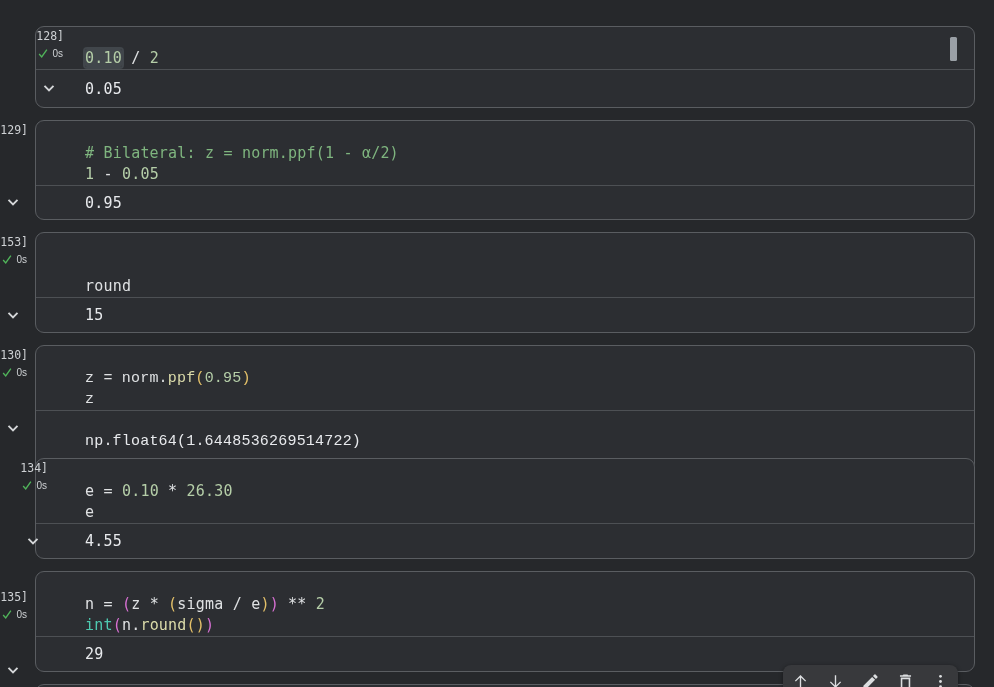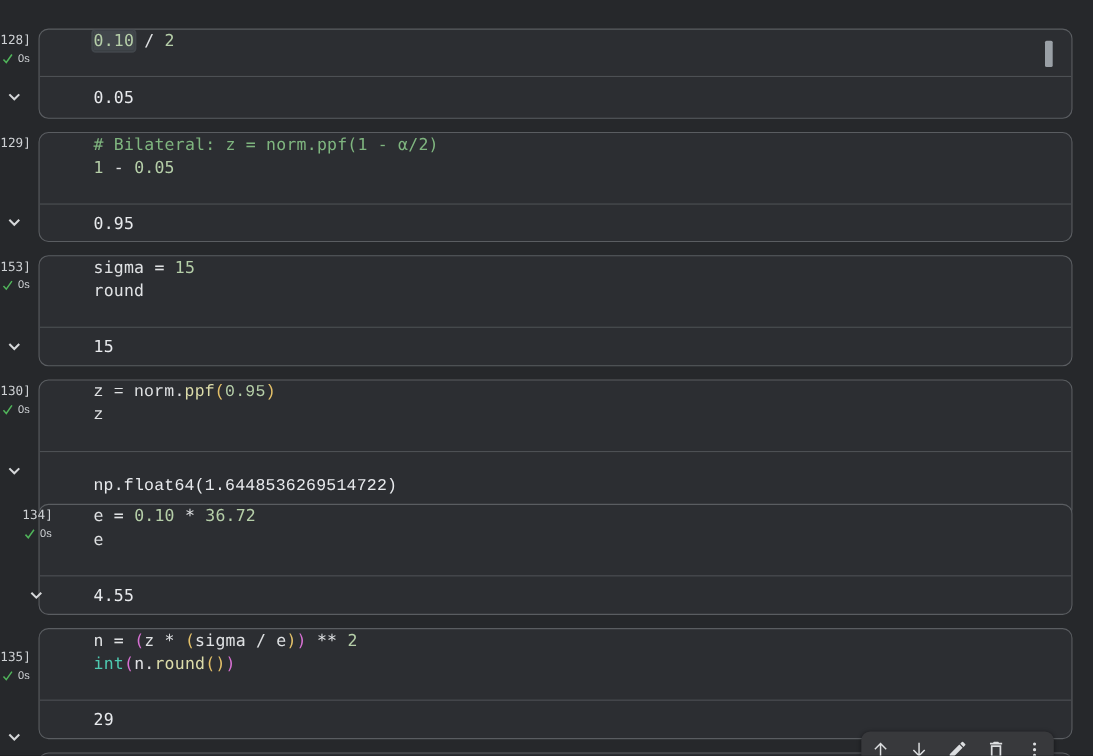--- a/index.html
+++ b/index.html
@@ -7,21 +7,21 @@
     position:relative;width:994px;height:687px;overflow:hidden;
     background:#26282b;
     font-family:"DejaVu Sans Mono","Liberation Mono",monospace;
   }
   .cell{
     position:absolute;left:35px;width:940px;
     background:#2c2e32;border:1px solid #5a5d61;border-radius:9px;
     box-sizing:border-box;overflow:hidden;
   }
   .code-area{
-    display:flex;flex-direction:column;justify-content:flex-start;
+    display:flex;flex-direction:column;justify-content:flex-end;
     padding-left:49px;box-sizing:border-box;
   }
   .code-line{
     white-space:pre;font-size:15px;line-height:21px;letter-spacing:.2px;
     color:#dfe1e3;
   }
   .output-area{
     border-top:1px solid #4d5054;display:flex;align-items:center;
     padding-left:49px;box-sizing:border-box;flex:1;
   }
@@ -71,21 +71,21 @@
   <div id="cells">
       <div class="cell" style="top: 26px; height: 82px; display: flex; flex-direction: column;">
         <div class="code-area" style="height: 42px;">
           <div class="code-line"><span class="tok tok-num-sel">0.10</span><span class="tok tok-plain"> / </span><span class="tok tok-num">2</span></div>
         </div>
         <div class="output-area">
           <div class="output-text">0.05</div>
         </div>
         <div class="scroll-thumb"></div>
       </div>
-      <div class="gutter" style="top: 26px; height: 82px;">
+      <div class="gutter" style="top: 26px; height: 82px; margin-left: 36px;">
         <div class="exec-label">128]</div>
         <div class="exec-timer">
           <svg viewBox="0 0 14 14" width="12" height="12">
             <path d="M2.5 8.2l3 3.3L11.5 3" fill="none" stroke="#50b45a" stroke-width="1.6"></path>
           </svg>
           <span>0s</span>
         </div>
         <div class="chevron-btn" style="top: 53px;"><svg viewBox="0 0 18 18" width="18" height="18">
             <path d="M4.5 6.8 9 11.3l4.5-4.5" fill="none" stroke="#d5d7d9" stroke-width="1.9"></path>
           </svg></div>
@@ -100,21 +100,20 @@
         </div>
       </div>
       <div class="gutter" style="top: 120px; height: 100px;">
         <div class="exec-label">129]</div>
         <div class="chevron-btn" style="top: 73px;"><svg viewBox="0 0 18 18" width="18" height="18">
             <path d="M4.5 6.8 9 11.3l4.5-4.5" fill="none" stroke="#d5d7d9" stroke-width="1.9"></path>
           </svg></div>
       </div>
       <div class="cell" style="top: 232px; height: 101px; display: flex; flex-direction: column;">
         <div class="code-area" style="height: 64px;">
-          <div class="code-line"><span class="tok tok-plain">sigma = </span><span class="tok tok-num">15</span></div>
           <div class="code-line"><span class="tok tok-plain">round</span></div>
         </div>
         <div class="output-area">
           <div class="output-text">15</div>
         </div>
       </div>
       <div class="gutter" style="top: 232px; height: 101px;">
         <div class="exec-label">153]</div>
         <div class="exec-timer">
           <svg viewBox="0 0 14 14" width="12" height="12">
@@ -142,21 +141,21 @@
             <path d="M2.5 8.2l3 3.3L11.5 3" fill="none" stroke="#50b45a" stroke-width="1.6"></path>
           </svg>
           <span>0s</span>
         </div>
         <div class="chevron-btn" style="top: 73.5px;"><svg viewBox="0 0 18 18" width="18" height="18">
             <path d="M4.5 6.8 9 11.3l4.5-4.5" fill="none" stroke="#d5d7d9" stroke-width="1.9"></path>
           </svg></div>
       </div>
       <div class="cell" style="top: 458px; height: 101px; display: flex; flex-direction: column;">
         <div class="code-area" style="height: 64px;">
-          <div class="code-line"><span class="tok tok-plain">e = </span><span class="tok tok-num">0.10</span><span class="tok tok-plain"> * </span><span class="tok tok-num">36.72</span></div>
+          <div class="code-line"><span class="tok tok-plain">e = </span><span class="tok tok-num">0.10</span><span class="tok tok-plain"> * </span><span class="tok tok-num">26.30</span></div>
           <div class="code-line"><span class="tok tok-plain">e</span></div>
         </div>
         <div class="output-area">
           <div class="output-text">4.55</div>
         </div>
       </div>
       <div class="gutter" style="top: 458px; height: 101px; margin-left: 20px;">
         <div class="exec-label">134]</div>
         <div class="exec-timer">
           <svg viewBox="0 0 14 14" width="12" height="12">

